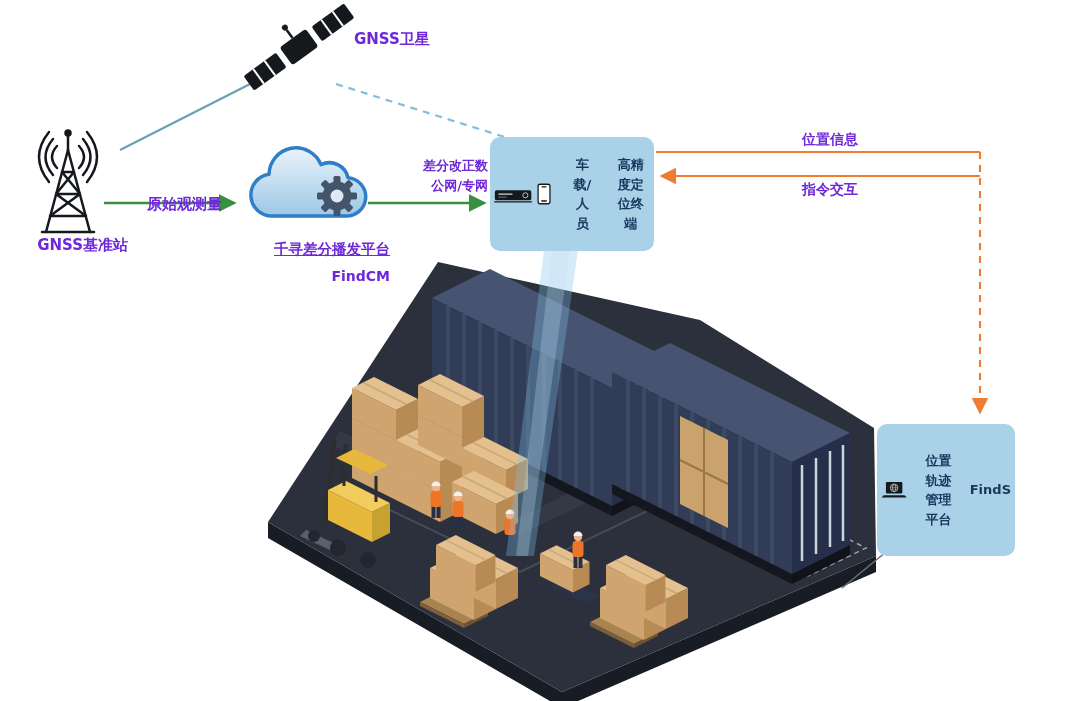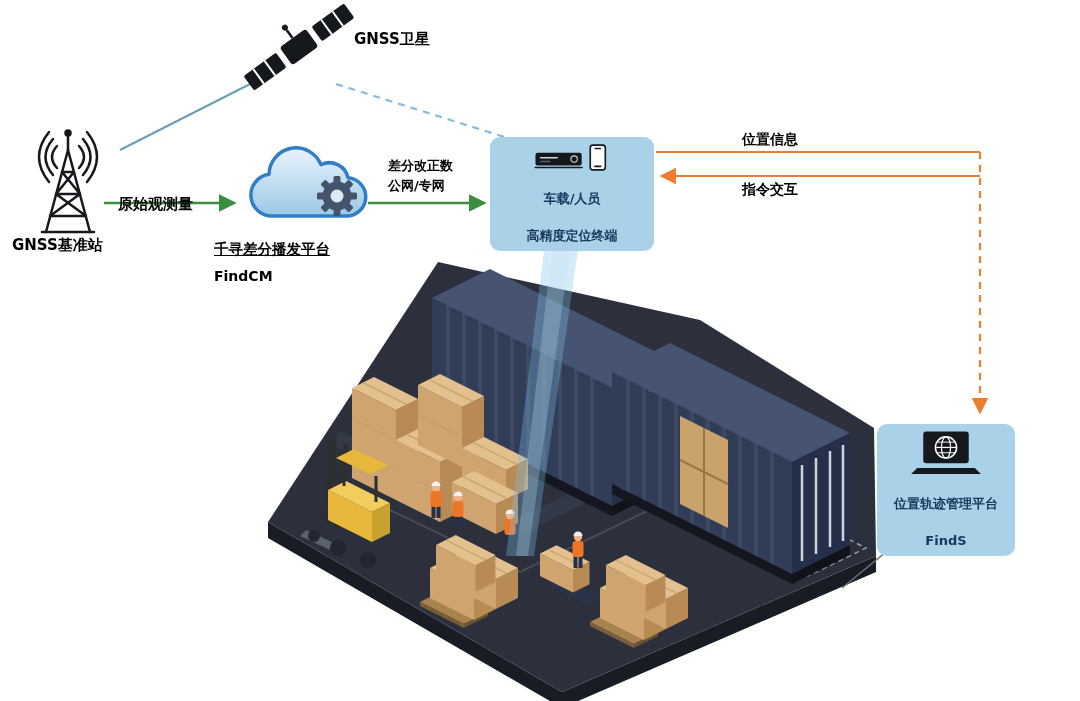--- a/index.html
+++ b/index.html
@@ -1,23 +1,23 @@
 <!DOCTYPE html>
 <html><head>
 <meta charset="utf-8">
 <style>
   * { margin:0; padding:0; box-sizing:border-box; }
   html,body { background:#ffffff; font-family:"DejaVu Sans","Liberation Sans",sans-serif; }
   .stage { position:relative; width:1080px; height:701px; background:#ffffff; overflow:hidden; }
   .stage > svg { position:absolute; left:0; top:0; }
-  .lbl { position:absolute; color:#000000; font-weight:700; white-space:nowrap; }
-  .lbl.center { text-align:left; }
+  .lbl { position:absolute; color:#6d28d9; font-weight:700; white-space:nowrap; }
+  .lbl.center { text-align:right; }
   .node-box {
     position:absolute; background:#a9d2e8; border-radius:10px;
-    display:flex; flex-direction:column; align-items:center; 
+    display:flex; align-items:center; 
     gap:17px; padding:6px 4px;
   }
   .node-label { color:#17375e; font-weight:700; font-size:13px; line-height:1.5; text-align:center; }
 </style>
 </head>
 <body>
 
 <div class="stage">
 
   <svg width="1080" height="701" viewBox="0 0 1080 701">

